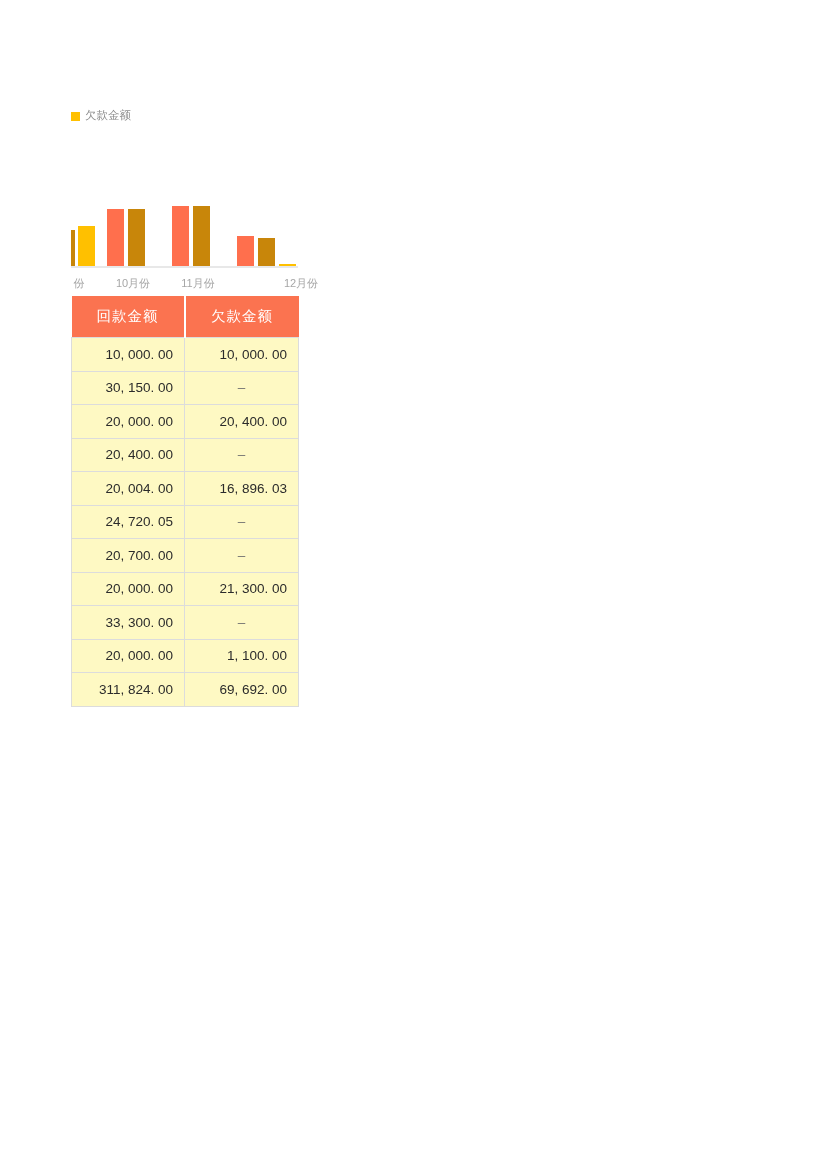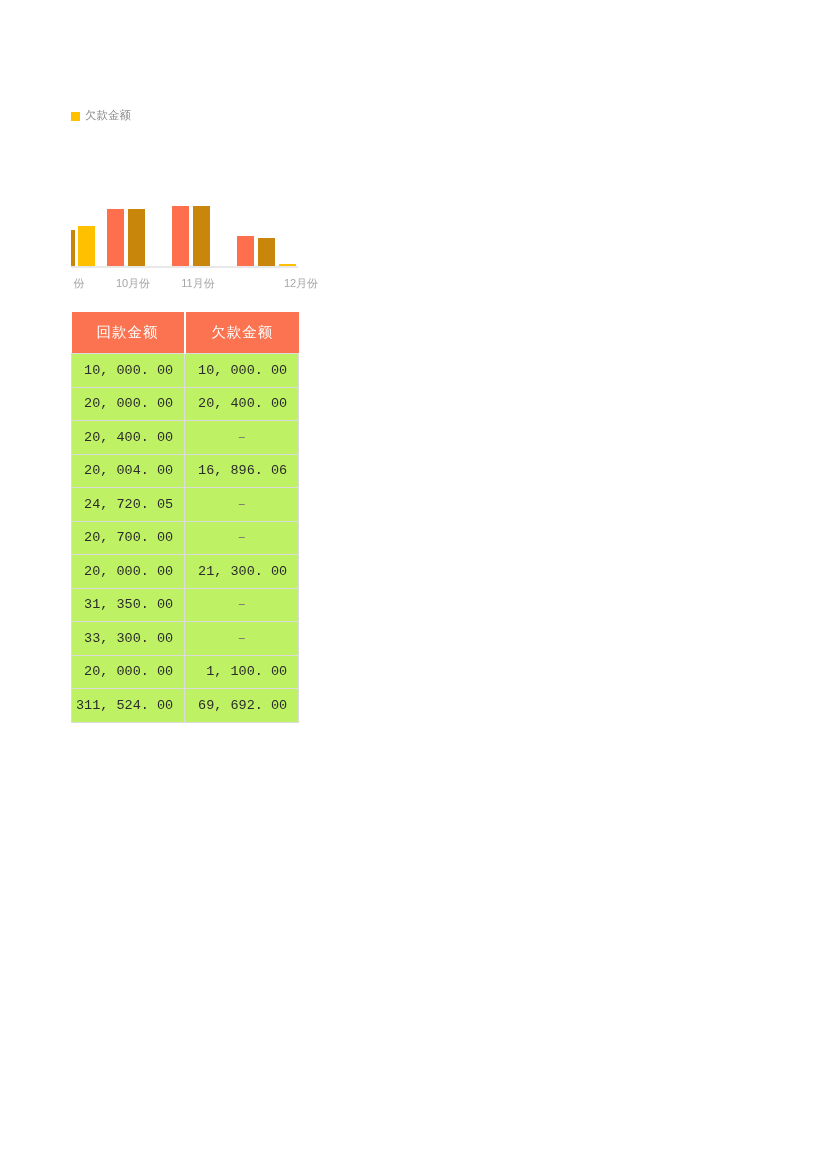--- a/index.html
+++ b/index.html
@@ -84,21 +84,21 @@
     line-height: 16px;
     white-space: nowrap;
     text-align: center;
     transform: translateX(-50%);
   }
 
   
   #data-table {
     position: absolute;
     left: 71px;
-    top: 312px;
+    top: 296px;
     border-collapse: collapse;
     table-layout: fixed;
     border-radius: 14px;
   }
   #data-table col.c1 { width: 113px; }
   #data-table col.c2 { width: 114px; }
 
   #data-table th {
     height: 39px;
     background: #fb7350;
@@ -107,25 +107,25 @@
     font-weight: normal;
     text-align: center;
     border-right: 2px solid #ffffff;
     letter-spacing: 1px;
     font-family: "DejaVu Sans", sans-serif;
   }
   #data-table th:last-child { border-right: none; }
 
   #data-table td {
     height: 32.5px;
-    background: #bef264;
+    background: #fef9c3;
     border: 1px solid #dcdcdc;
     font-size: 13.5px;
     color: #2b2b2b;
-    font-family: Liberation Mono, monospace;
+    font-family: Liberation Sans, sans-serif;
     text-align: right;
     padding: 0 11px 0 4px;
     white-space: nowrap;
   }
   #data-table td.dash {
     text-align: center;
     color: #707070;
     padding: 0;
   }
 </style>
@@ -173,53 +173,53 @@
       <th>回款金额</th>
       <th>欠款金额</th>
     </tr>
   </thead>
   <tbody id="table-body">
       <tr>
         <td>10, 000. 00</td>
         <td>10, 000. 00</td>
       </tr>
       <tr>
+        <td>30, 150. 00</td>
+        <td class="dash">–</td>
+      </tr>
+      <tr>
         <td>20, 000. 00</td>
         <td>20, 400. 00</td>
       </tr>
       <tr>
         <td>20, 400. 00</td>
         <td class="dash">–</td>
       </tr>
       <tr>
         <td>20, 004. 00</td>
-        <td>16, 896. 06</td>
+        <td>16, 896. 03</td>
       </tr>
       <tr>
         <td>24, 720. 05</td>
         <td class="dash">–</td>
       </tr>
       <tr>
         <td>20, 700. 00</td>
         <td class="dash">–</td>
       </tr>
       <tr>
         <td>20, 000. 00</td>
         <td>21, 300. 00</td>
       </tr>
       <tr>
-        <td>31, 350. 00</td>
-        <td class="dash">–</td>
-      </tr>
-      <tr>
         <td>33, 300. 00</td>
         <td class="dash">–</td>
       </tr>
       <tr>
         <td>20, 000. 00</td>
         <td>1, 100. 00</td>
       </tr>
       <tr>
-        <td>311, 524. 00</td>
+        <td>311, 824. 00</td>
         <td>69, 692. 00</td>
       </tr>
     </tbody>
 </table>
 
 </body></html>

